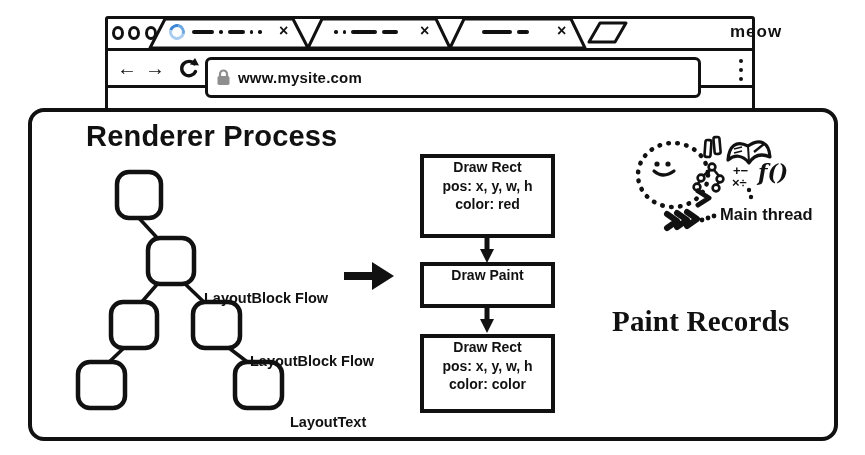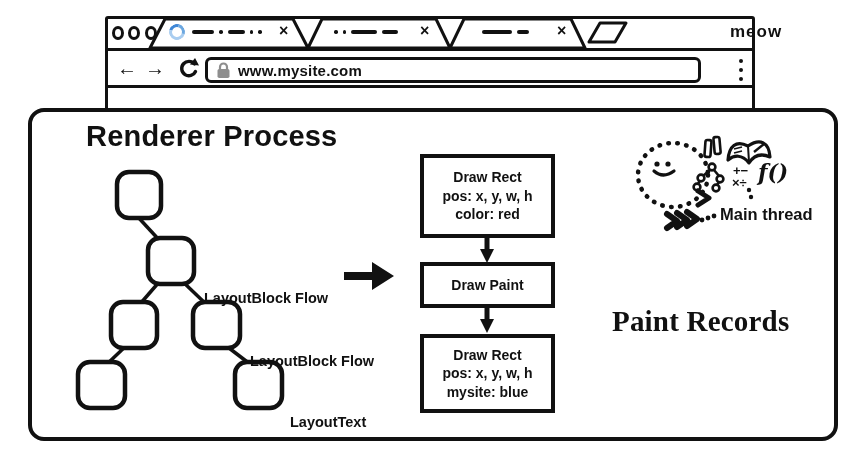--- a/index.html
+++ b/index.html
@@ -6,21 +6,21 @@
   #canvas{position:relative;width:865px;height:455px;background:#fff;overflow:hidden;
           font-family:"Liberation Sans",sans-serif;color:#111;}
   .ab{position:absolute;}
   .dash{height:3.5px;background:#111;border-radius:2px;}
   .dot{width:3.5px;height:3.5px;background:#111;border-radius:50%;}
   .dashrow{display:flex;align-items:center;gap:5px;}
   .tlight{width:12px;height:14px;border:3px solid #111;border-radius:50%;background:#fff;box-sizing:border-box;}
   .closex{font-size:16px;font-weight:800;line-height:16px;}
   .navglyph{font-size:20px;font-weight:900;line-height:20px;}
   .recbox{background:#fff;border:4px solid #111;box-sizing:border-box;
-          display:flex;flex-direction:column;align-items:center;justify-content:center;
+          display:flex;flex-direction:column;align-items:center;
           font-size:14px;font-weight:700;line-height:18.5px;text-align:center;}
   .treelabel{font-size:14.5px;font-weight:700;white-space:nowrap;margin-top:37px;}
   .bigtitle{font-size:29px;font-weight:800;letter-spacing:0.2px;white-space:nowrap;margin-left:28px;}
   .spinner{width:16px;height:16px;border:3.5px solid #a9cdf0;border-top-color:#3f87d6;border-right-color:#6ba7e0;
            border-radius:50%;box-sizing:border-box;transform:rotate(-30deg);}
   .urlbox{border:3px solid #111;border-radius:6px;background:#fff;display:flex;align-items:center;
           box-sizing:border-box;padding-left:8px;gap:7px;}
   .urltext{font-size:15px;font-weight:700;letter-spacing:0.2px;}
   .brand{font-size:17px;font-weight:800;letter-spacing:1px;margin-left:28px;}
   svg{display:block;}
@@ -73,21 +73,21 @@
 
   <span class="ab brand" style="left:702px;top:22px;">meow</span>
 
   <span class="ab navglyph" style="left:117px;top:58px;">←</span>
   <span class="ab navglyph" style="left:145px;top:58px;">→</span>
   <svg class="ab" style="left:178px;top:57px;" width="22" height="23" viewBox="0 0 22 23">
     <path d="M16.5,7 A7.2,7.2 0 1 0 17.5,14.5" fill="none" stroke="#111" stroke-width="3.4" stroke-linecap="round"></path>
     <polygon points="12,7.5 21,8.5 17,1" fill="#111"></polygon>
   </svg>
 
-  <div class="ab urlbox" style="left:205px;top:57px;width:496px;height:26px;">
+  <div class="ab urlbox" style="left:205px;top:57px;width:496px;height:41px;">
     <svg width="15" height="17" viewBox="0 0 15 17">
       <path d="M4,8 V5 A3.5,3.5 0 0 1 11,5 V8" fill="none" stroke="#8e8e8e" stroke-width="2.2"></path>
       <rect x="1.5" y="7" width="12" height="9" rx="1.8" fill="#8e8e8e"></rect>
     </svg>
     <span class="urltext">www.mysite.com</span>
   </div>
 
   <div class="ab dot" style="left:739px;top:59px;width:4px;height:4px;"></div>
   <div class="ab dot" style="left:739px;top:68px;width:4px;height:4px;"></div>
   <div class="ab dot" style="left:739px;top:77px;width:4px;height:4px;"></div>
@@ -133,21 +133,21 @@
   <div class="ab recbox" style="left:420px;top:262px;width:135px;height:46px;">
     <div>Draw Paint</div>
   </div>
   <svg class="ab" style="left:480px;top:308px;" width="14" height="25" viewBox="0 0 14 25">
     <line x1="7" y1="0" x2="7" y2="13" stroke="#111" stroke-width="5"></line>
     <polygon points="0,11 14,11 7,25" fill="#111"></polygon>
   </svg>
   <div class="ab recbox" style="left:420px;top:334px;width:135px;height:79px;">
     <div>Draw Rect</div>
     <div>pos: x, y, w, h</div>
-    <div>mysite: blue</div>
+    <div>color: color</div>
   </div>
 
   <span class="ab bigtitle" style="left:584px;top:305px;font-family:Liberation Serif, serif;">Paint Records</span>
 
   <svg class="ab" style="left:630px;top:133px;" width="210" height="102" viewBox="0 0 210 102">
 
     <ellipse cx="43" cy="42" rx="35" ry="32" fill="none" stroke="#111" stroke-width="4.6" stroke-linecap="round" stroke-dasharray="0.5 8.5"></ellipse>
 
     <circle cx="27" cy="31" r="2.6" fill="#111"></circle>
     <circle cx="38" cy="31" r="2.6" fill="#111"></circle>

